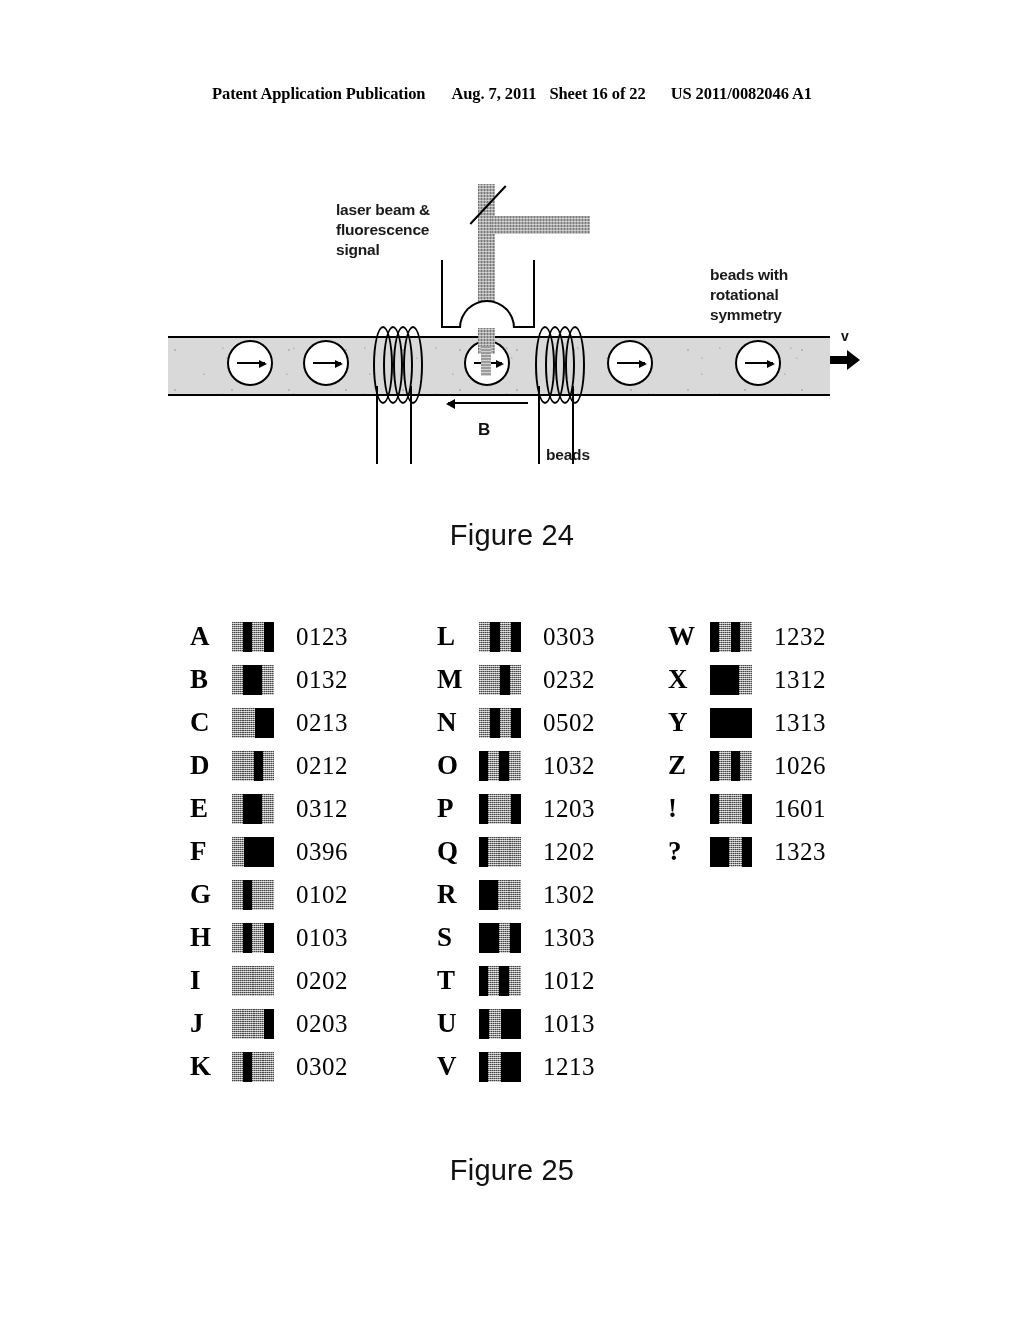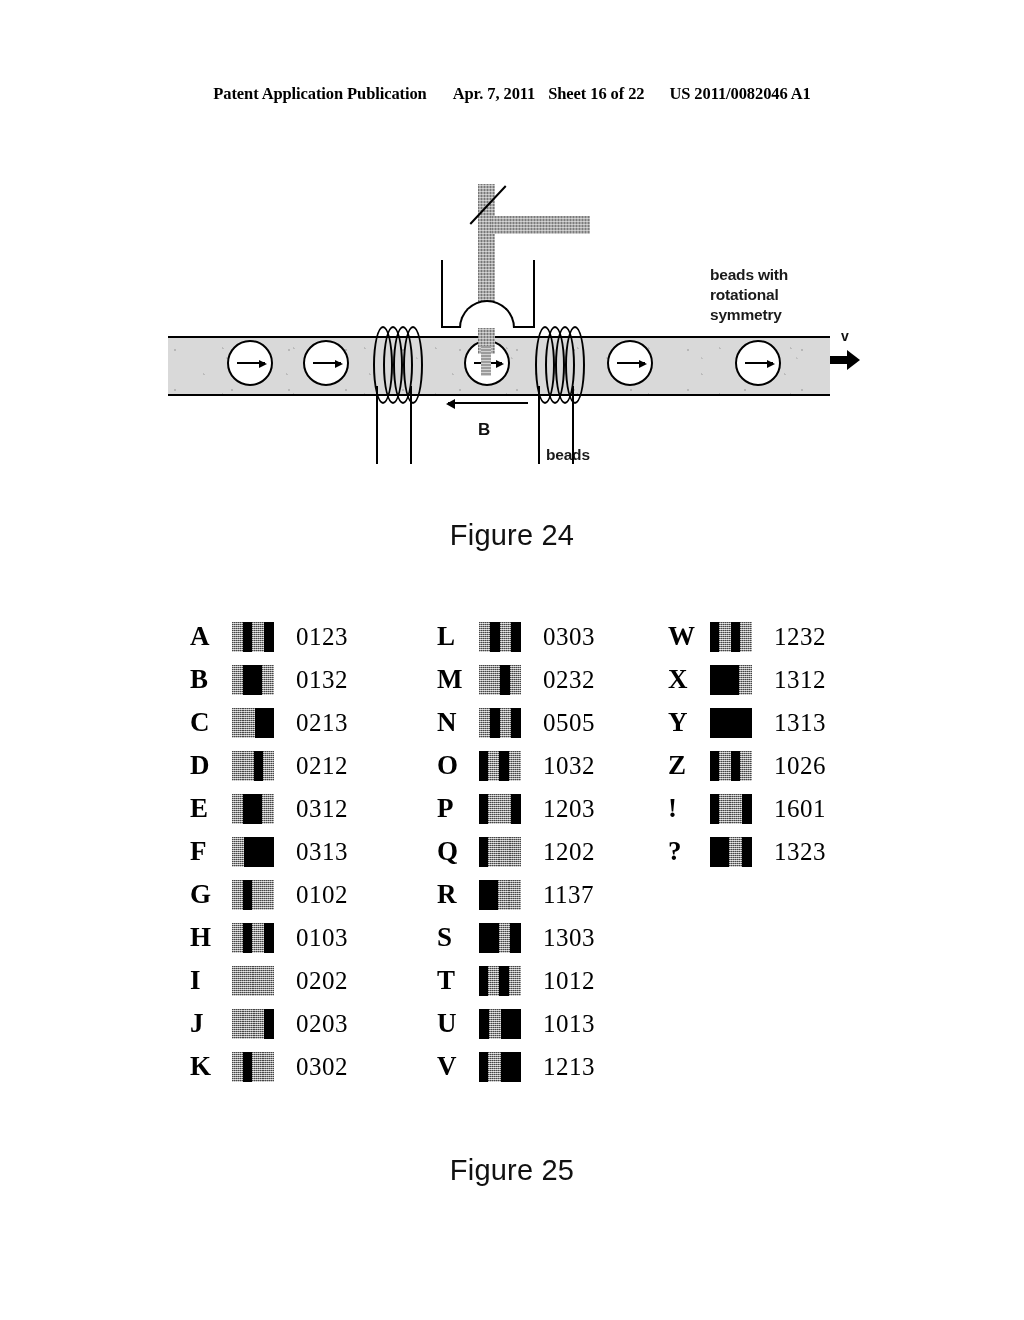--- a/index.html
+++ b/index.html
@@ -331,29 +331,32 @@
     letter-spacing: 0.5px;
     text-align: center;
   }
 </style>
 </head>
 <body>
 
 <div id="patent-header">
   <span class="hdr-seg">Patent Application Publication</span>
   <span class="hdr-gap-a"></span>
-  <span class="hdr-seg">Apr. 7, 2011</span>
+  <span class="hdr-seg">Aug. 7, 2011</span>
   <span class="hdr-gap-b"></span>
   <span class="hdr-seg">Sheet 16 of 22</span>
   <span class="hdr-gap-c"></span>
   <span class="hdr-seg">US 2011/0082046 A1</span>
 </div>
 
 <div id="figure24-block">
 
+  <div class="f24-label" id="label-laser">laser beam &amp;
+fluorescence
+signal</div>
   <div class="f24-label" id="label-beads">beads with
 rotational
 symmetry</div>
   <div class="f24-label" id="label-coil">beads</div>
   <div id="label-bfield">B</div>
   <div id="label-v">v</div>
 
   <div id="channel"></div>
 
   <div class="bead" style="left:227px;">
@@ -461,21 +464,21 @@
         <span class="code-digits">0312</span>
       </div>
       <div class="code-row">
         <span class="code-letter">F</span>
         <div class="barcode">
           <span class="seg seg-gray" style="width: 27.5%;"></span>
           <span class="seg seg-black" style="width: 25%;"></span>
           <span class="seg seg-black" style="width: 22.5%;"></span>
           <span class="seg seg-black" style="width: 25%;"></span>
         </div>
-        <span class="code-digits">0313</span>
+        <span class="code-digits">0396</span>
       </div>
       <div class="code-row">
         <span class="code-letter">G</span>
         <div class="barcode">
           <span class="seg seg-gray" style="width: 25.5814%;"></span>
           <span class="seg seg-black" style="width: 20.9302%;"></span>
           <span class="seg seg-gray" style="width: 25.5814%;"></span>
           <span class="seg seg-gray" style="width: 27.907%;"></span>
         </div>
         <span class="code-digits">0102</span>
@@ -543,21 +546,21 @@
         <span class="code-digits">0232</span>
       </div>
       <div class="code-row">
         <span class="code-letter">N</span>
         <div class="barcode">
           <span class="seg seg-gray" style="width: 25.5814%;"></span>
           <span class="seg seg-black" style="width: 23.2558%;"></span>
           <span class="seg seg-gray" style="width: 27.907%;"></span>
           <span class="seg seg-black" style="width: 23.2558%;"></span>
         </div>
-        <span class="code-digits">0505</span>
+        <span class="code-digits">0502</span>
       </div>
       <div class="code-row">
         <span class="code-letter">O</span>
         <div class="barcode">
           <span class="seg seg-black" style="width: 21.4286%;"></span>
           <span class="seg seg-gray" style="width: 26.1905%;"></span>
           <span class="seg seg-black" style="width: 23.8095%;"></span>
           <span class="seg seg-gray" style="width: 28.5714%;"></span>
         </div>
         <span class="code-digits">1032</span>
@@ -583,21 +586,21 @@
         <span class="code-digits">1202</span>
       </div>
       <div class="code-row">
         <span class="code-letter">R</span>
         <div class="barcode">
           <span class="seg seg-black" style="width: 21.4286%;"></span>
           <span class="seg seg-black" style="width: 23.8095%;"></span>
           <span class="seg seg-gray" style="width: 26.1905%;"></span>
           <span class="seg seg-gray" style="width: 28.5714%;"></span>
         </div>
-        <span class="code-digits">1137</span>
+        <span class="code-digits">1302</span>
       </div>
       <div class="code-row">
         <span class="code-letter">S</span>
         <div class="barcode">
           <span class="seg seg-black" style="width: 22.5%;"></span>
           <span class="seg seg-black" style="width: 25%;"></span>
           <span class="seg seg-gray" style="width: 27.5%;"></span>
           <span class="seg seg-black" style="width: 25%;"></span>
         </div>
         <span class="code-digits">1303</span>

